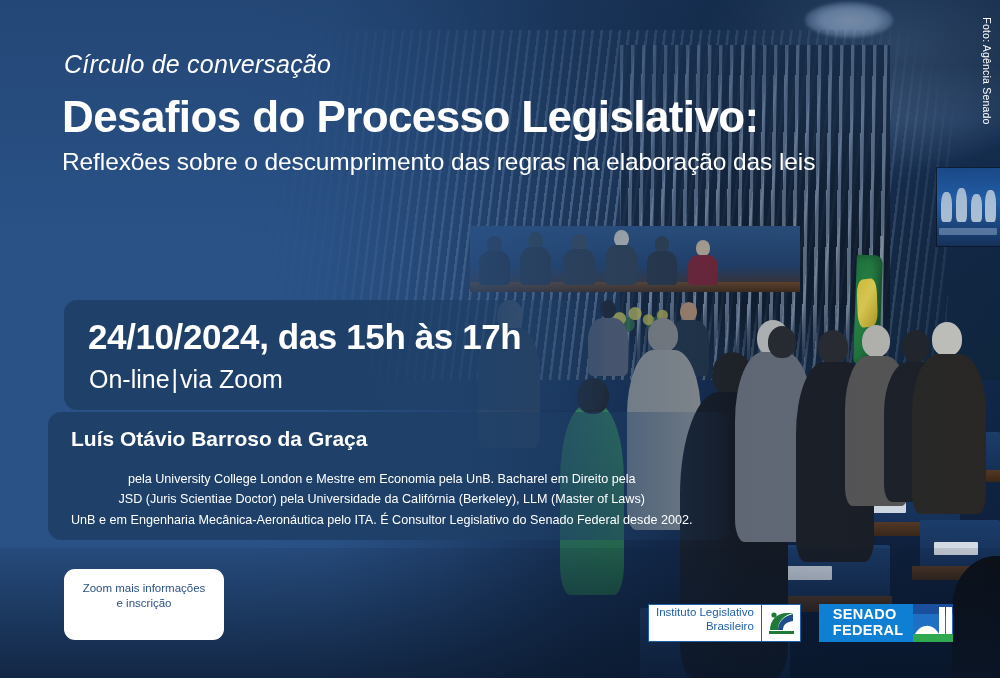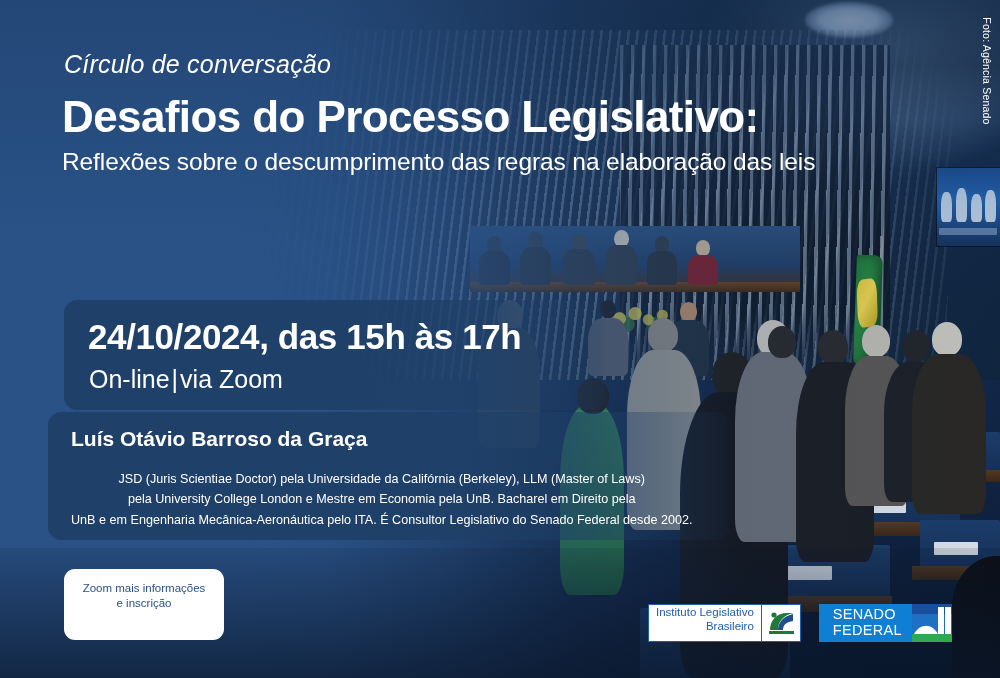--- a/index.html
+++ b/index.html
@@ -383,21 +383,21 @@
   }
   .logo-senado-text {
     background: #0f7fd4;
     color: #ffffff;
     display: flex;
     flex-direction: column;
     justify-content: center;
     align-items: flex-start;
     padding: 0 10px 0 14px;
     font-size: 14.5px;
-    font-weight: normal;
+    font-weight: bold;
     line-height: 1.08;
     letter-spacing: 0.3px;
   }
   .logo-senado-mark {
     width: 40px;
     background: linear-gradient(180deg, #1a4f9e 0%, #1f6fc4 55%, #1f6fc4 72%, #2fa84f 72%, #2fa84f 100%);
     position: relative;
     overflow: hidden;
   }
 </style>
@@ -514,22 +514,22 @@
     <div class="card card-date">
       <div class="date-line">24/10/2024, das 15h às 17h</div>
       <div class="mode-line">
         <span>On-line</span><span class="mode-sep">|</span><span>via</span>&nbsp;<b>Zoom</b>
       </div>
     </div>
 
     <div class="card card-speaker">
       <div class="speaker-name">Luís Otávio Barroso da Graça</div>
       <div class="speaker-bio">
+        <div>pela University College London e Mestre em Economia pela UnB. Bacharel em Direito pela</div>
         <div>JSD (Juris Scientiae Doctor) pela Universidade da Califórnia (Berkeley), LLM (Master of Laws)</div>
-        <div>pela University College London e Mestre em Economia pela UnB. Bacharel em Direito pela</div>
         <div>UnB e em Engenharia Mecânica-Aeronáutica pelo ITA. É Consultor Legislativo do Senado Federal desde 2002.</div>
       </div>
     </div>
 
     <div class="cta">
       <div class="cta-sub">
         <div>Zoom mais informações</div>
         <div>e inscrição</div>
       </div>
     </div>

